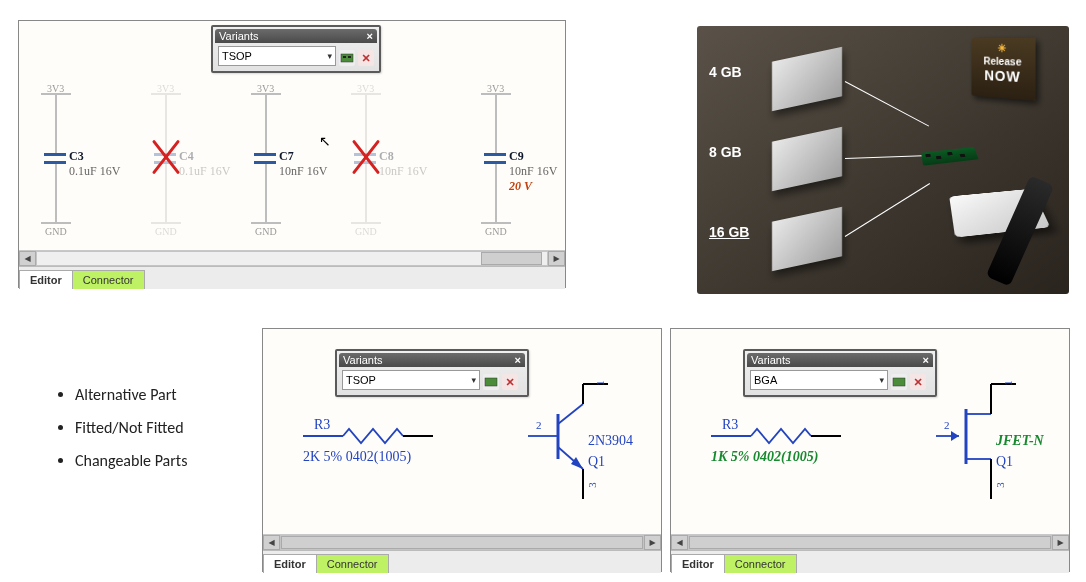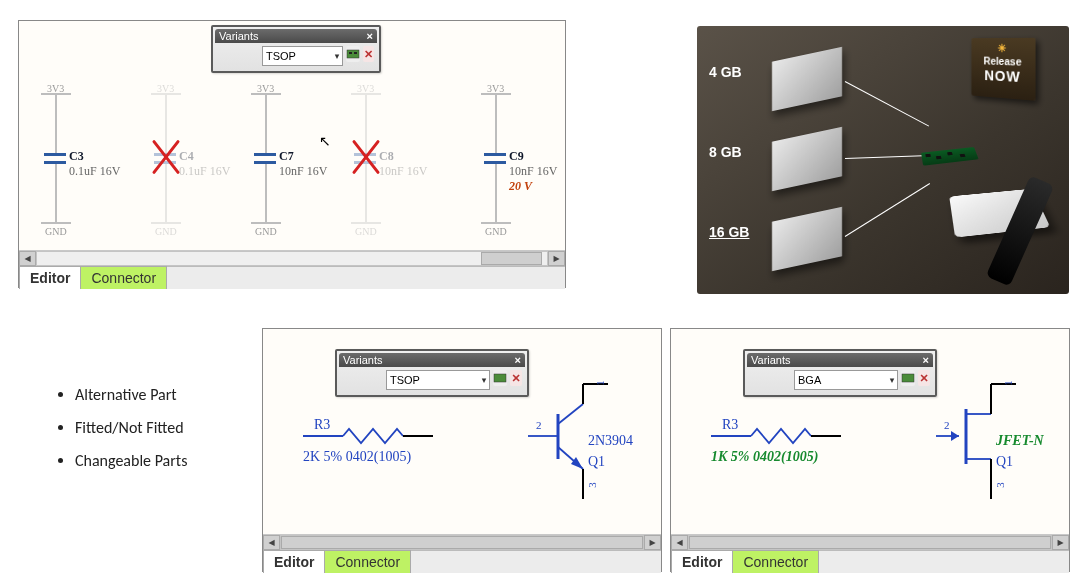--- a/index.html
+++ b/index.html
@@ -40,24 +40,23 @@
     padding: 1px 4px;
     border-radius: 3px 3px 0 0;
   }
   .variants-title .x {
     margin-left: auto;
     font-weight: bold;
     cursor: pointer;
   }
   .variants-row {
     display: flex;
-    align-items: flex-start;
+    align-items: flex-end;
     padding: 3px;
     gap: 3px;
-    margin-left: 44px;
   }
   .variants-select {
     font-size: 11px;
     width: 110px;
     height: 18px;
     border: 1px solid #999;
     background: #fff;
     display: flex;
     align-items: center;
     padding: 0 3px;
@@ -84,21 +83,21 @@
     display:flex;align-items:center;justify-content:center;
     color:#b33; font-size:11px; font-weight:bold;
   }
   
   .tab-strip {
     display:flex;
     align-items:flex-end;
     background:#ececec;
     border-top:1px solid #bbb;
     height:22px;
-    font-size:14px;
+    font-size:11px;
   }
   .tab {
     padding:3px 10px;
     border:1px solid #aaa;
     border-bottom:none;
     background:#bef264;
     margin-right:-1px;
     color:#333;
     cursor:pointer;
   }

